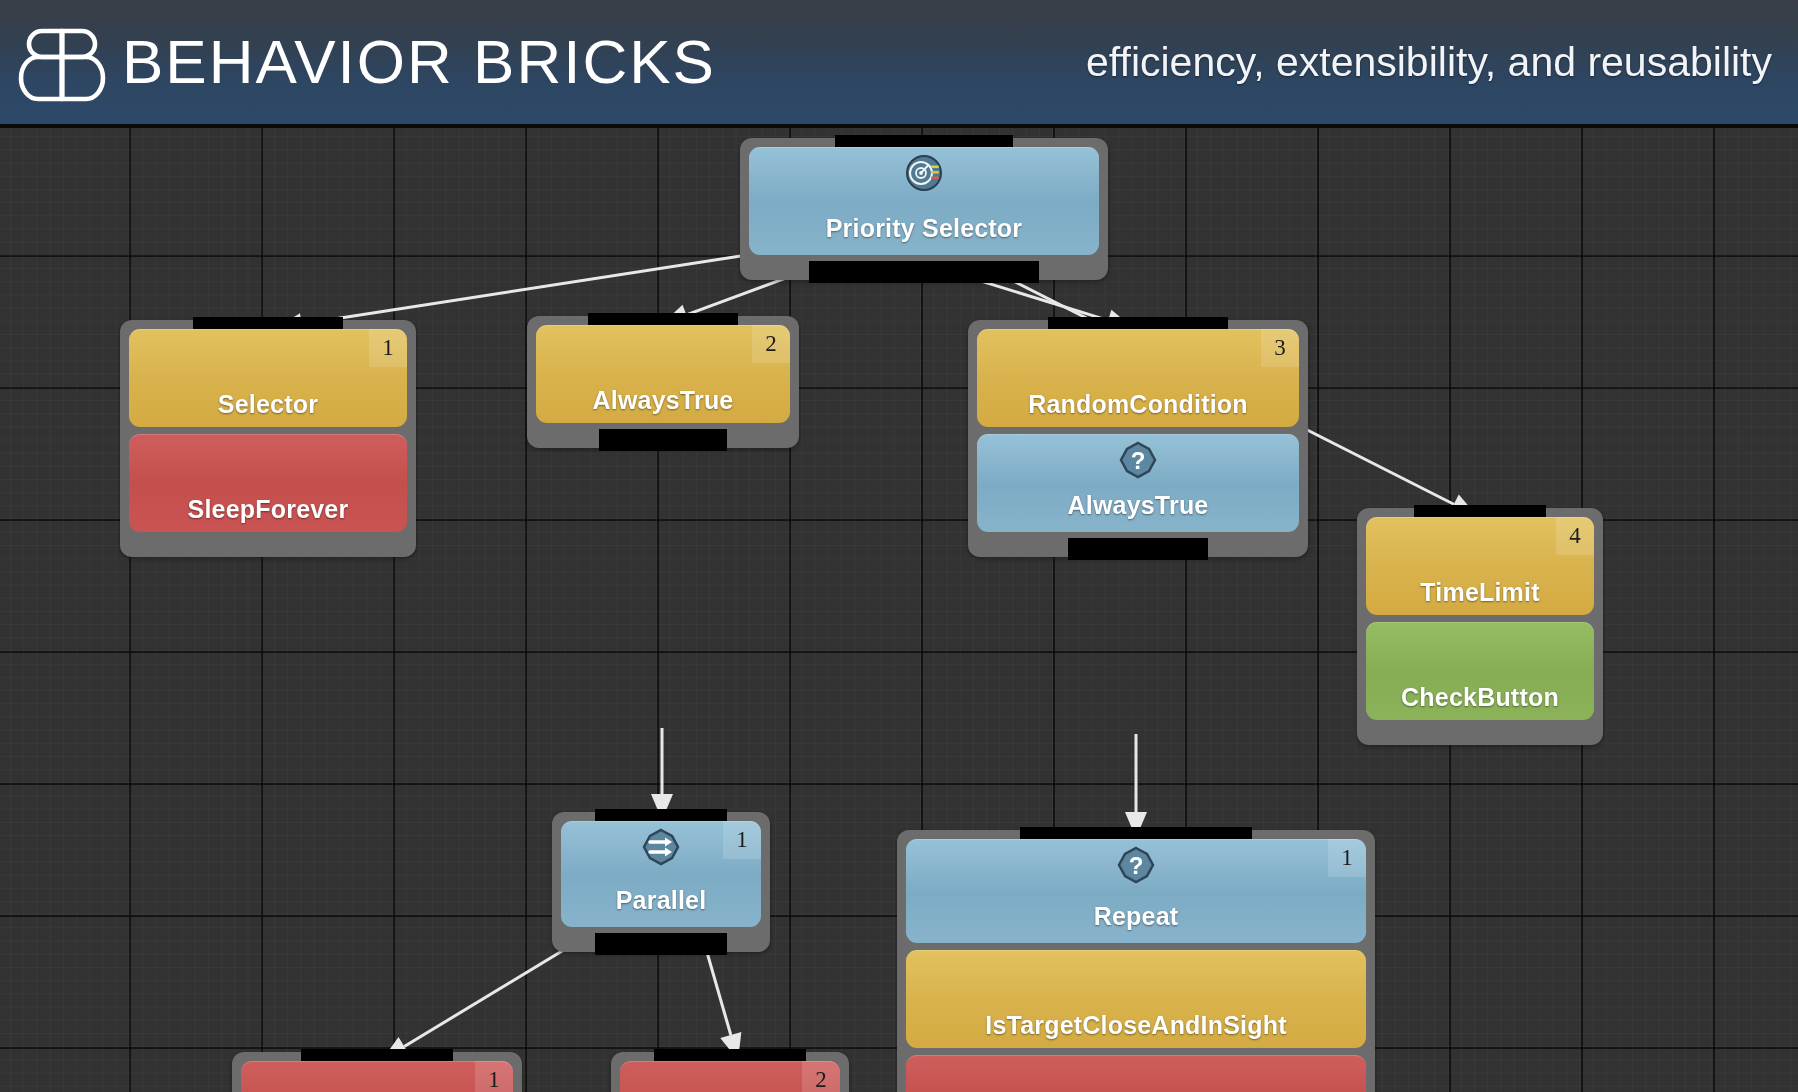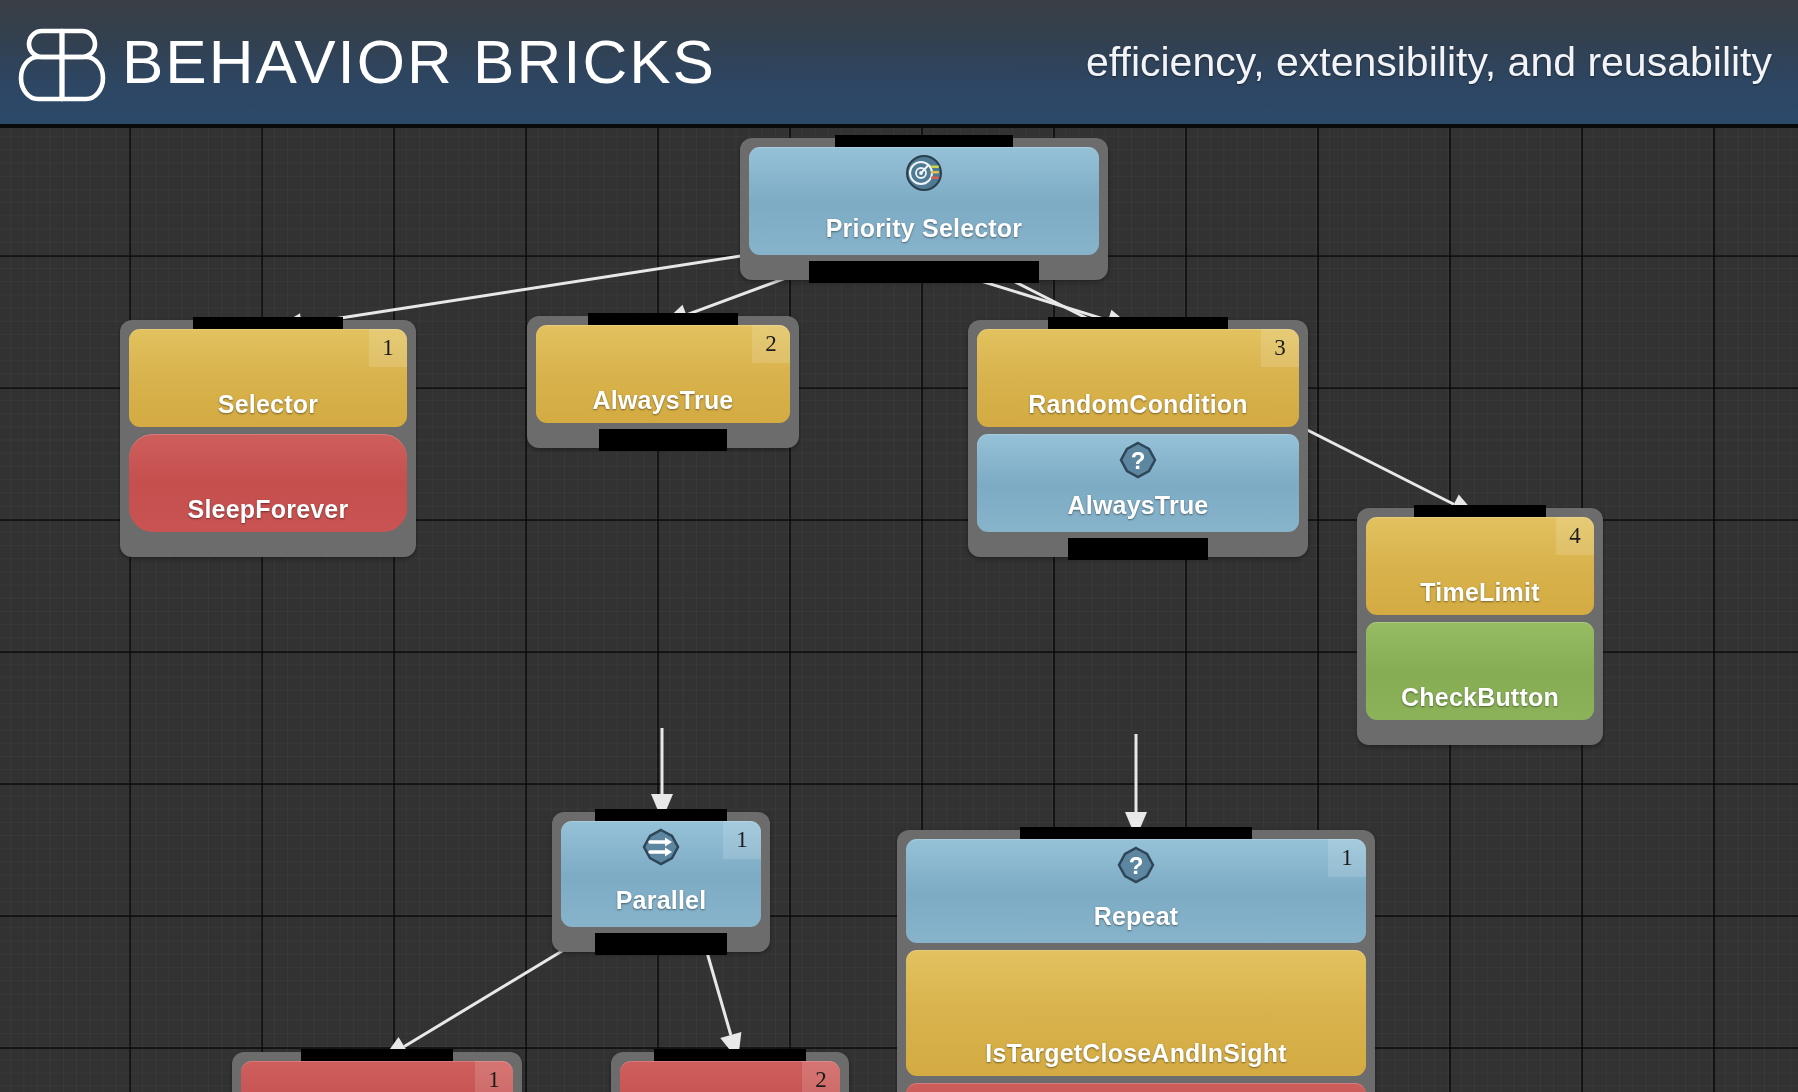--- a/index.html
+++ b/index.html
@@ -225,21 +225,21 @@
     </svg></div>
             <div class="brick-label">Priority Selector</div>
           </div>
         </div>
         <div class="group" style="left: 120px; top: 192px; width: 296px;">
           <div class="slot-top" style="width: 150px;"></div>
           <div class="brick yellow" style="height: 98px;">
             <div class="badge">1</div>
             <div class="brick-label">Selector</div>
           </div>
-          <div class="brick red" style="height: 98px; border-radius: 24px;">
+          <div class="brick red" style="height: 98px;">
             <div class="brick-label">SleepForever</div>
           </div>
         </div>
         <div class="group" style="left: 527px; top: 188px; width: 272px;">
           <div class="slot-top" style="width: 150px;"></div>
           <div class="slot-bottom" style="width: 128px;"></div>
           <div class="brick yellow" style="height: 98px;">
             <div class="badge">2</div>
             <div class="brick-label">AlwaysTrue</div>
           </div>
@@ -287,21 +287,21 @@
         <div class="group" style="left: 897px; top: 702px; width: 478px;">
           <div class="slot-top" style="width: 232px;"></div>
           <div class="brick blue has-icon" style="height: 104px;">
             <div class="node-icon"><svg viewBox="0 0 40 40" width="40" height="40">
       <polygon points="20,3 31,9 37,20 31,31 20,37 9,31 3,20 9,9" fill="#5d87a0" stroke="#2e4658" stroke-width="2.5"></polygon>
       <text x="20" y="29" text-anchor="middle" font-size="24" font-weight="bold" fill="#ffffff" font-family="Liberation Sans, sans-serif">?</text>
     </svg></div>
             <div class="badge">1</div>
             <div class="brick-label">Repeat</div>
           </div>
-          <div class="brick yellow" style="height: 126px;">
+          <div class="brick yellow" style="height: 98px;">
             <div class="brick-label">IsTargetCloseAndInSight</div>
           </div>
           <div class="brick red" style="height: 98px;"></div>
         </div>
         <div class="group" style="left: 232px; top: 924px; width: 290px;">
           <div class="slot-top" style="width: 152px;"></div>
           <div class="brick red" style="height: 106px;">
             <div class="badge">1</div>
           </div>
         </div>

